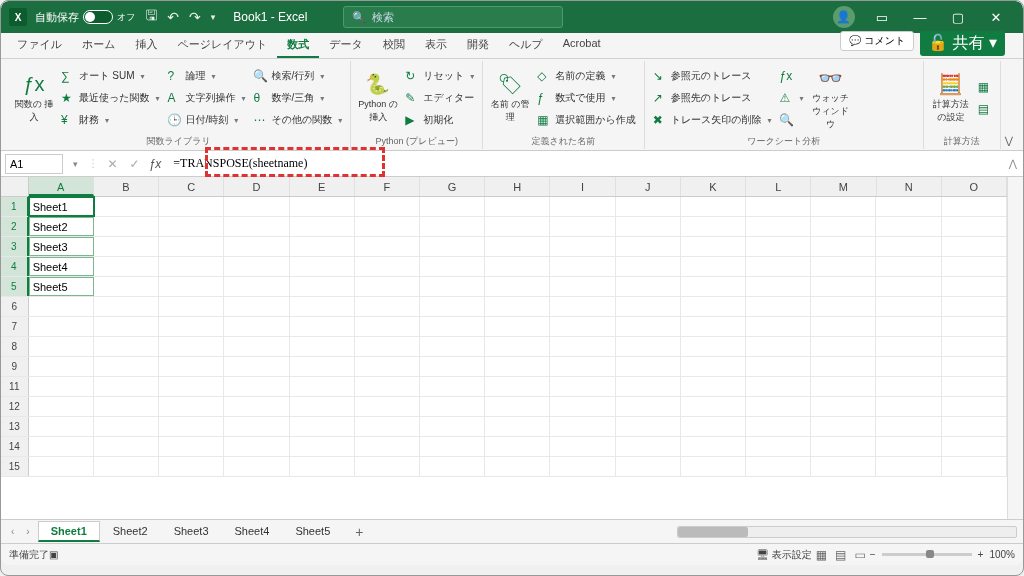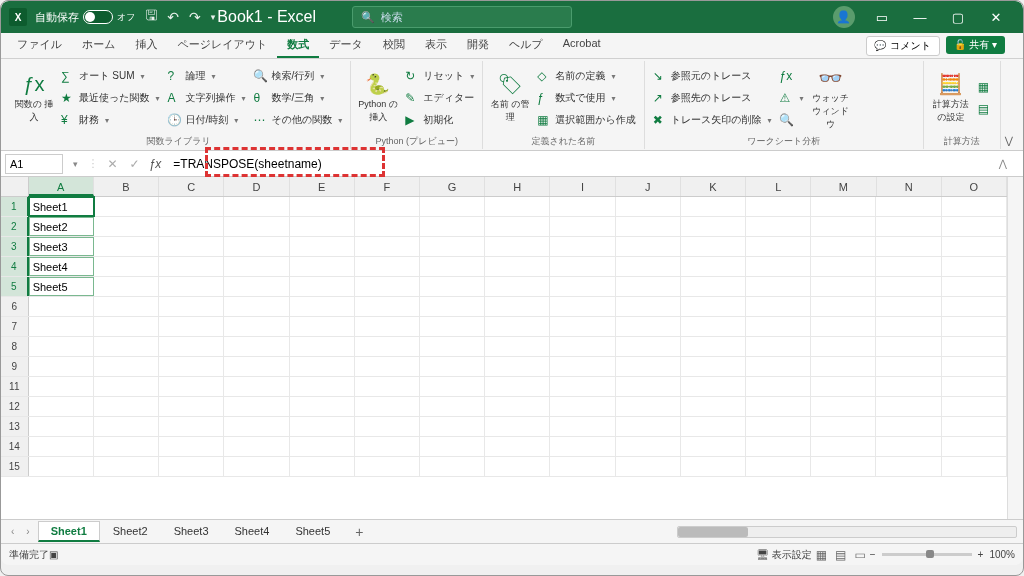--- a/index.html
+++ b/index.html
@@ -4,53 +4,53 @@
   <style>
     * { box-sizing: border-box; margin: 0; padding: 0; }
     body { font-family: "Yu Gothic UI", "Segoe UI", sans-serif; font-size: 11px; background: #f0f0f0; width: 1024px; height: 576px; overflow: hidden; border: 1px solid #999; border-radius: 8px; }
     
     .titlebar { background: #1a6e3f; color: #fff; height: 32px; display: flex; align-items: center; padding: 0 8px; border-radius: 8px 8px 0 0; }
     .titlebar .excel-icon { width: 18px; height: 18px; background: #0d5c2e; display: flex; align-items: center; justify-content: center; color: #fff; font-weight: bold; font-size: 10px; border-radius: 2px; }
     .titlebar .autosave { margin-left: 8px; display: flex; align-items: center; gap: 4px; font-size: 11px; }
     .toggle { width: 30px; height: 14px; background: #0d5c2e; border: 1px solid #fff; border-radius: 8px; position: relative; }
     .toggle::after { content: ""; position: absolute; left: 1px; top: 1px; width: 10px; height: 10px; background: #fff; border-radius: 50%; }
     .titlebar .qat-icon { margin-left: 10px; font-size: 14px; opacity: 0.9; }
-    .titlebar .title { margin-left: 2px; font-size: 16px; }
+    .titlebar .title { margin-left: 18px; font-size: 12px; }
     .searchbox { margin-left: 36px; width: 220px; height: 22px; background: #2a7c4d; border-radius: 3px; display: flex; align-items: center; padding: 0 8px; color: #cde; gap: 6px; border: 1px solid #4a9c6d; }
     .titlebar .spacer { flex: 1; }
     .win-btn { width: 38px; height: 28px; display: flex; align-items: center; justify-content: center; font-size: 13px; }
     .avatar { width: 22px; height: 22px; border-radius: 50%; background: #5a9c6d; display: flex; align-items: center; justify-content: center; font-size: 12px; margin-right: 8px; }
     
     .tabs { background: #f5f5f5; height: 26px; display: flex; align-items: flex-end; padding: 0 6px; border-bottom: 1px solid #d0d0d0; }
     .tab { padding: 4px 10px; font-size: 11px; color: #444; cursor: pointer; }
     .tab.active { color: #107c41; border-bottom: 2px solid #107c41; font-weight: 600; }
     .tabs .spacer { flex: 1; }
     .tab-right { display: flex; gap: 6px; align-items: flex-start; padding-bottom: 2px; }
     .comment-btn { border: 1px solid #ccc; border-radius: 3px; padding: 2px 8px; font-size: 10px; background: #fff; }
-    .share-btn { background: #107c41; color: #fff; border-radius: 3px; padding: 2px 8px; font-size: 10px; }
+    .share-btn { background: #107c41; color: #fff; border-radius: 3px; padding: 2px 8px; font-size: 16px; }
     .collapse-caret { font-size: 10px; color: #666; padding: 0 6px; }
     
     .ribbon { background: #f5f5f5; height: 92px; display: flex; border-bottom: 1px solid #ccc; padding: 2px 6px 0; gap: 0; }
     .ribbon-group { display: flex; flex-direction: column; padding: 0 6px; border-right: 1px solid #ddd; height: 88px; }
     .ribbon-group:last-child { border-right: none; }
     .rg-body { flex: 1; display: flex; align-items: center; gap: 4px; }
     .rg-label { text-align: center; font-size: 9px; color: #666; padding-bottom: 2px; height: 14px; }
     .big-btn { display: flex; flex-direction: column; align-items: center; justify-content: center; width: 42px; height: 68px; gap: 2px; font-size: 9px; color: #333; text-align: center; }
     .big-btn .ico { font-size: 20px; color: #107c41; }
     .stack { display: flex; flex-direction: column; gap: 2px; }
     .small-btn { display: flex; align-items: center; gap: 4px; font-size: 10px; color: #333; height: 20px; padding: 0 2px; white-space: nowrap; }
     .small-btn .ico { font-size: 12px; color: #107c41; width: 14px; }
     .dd { font-size: 8px; color: #777; margin-left: 2px; }
     
-    .formula-row { background: #fff; height: 26px; display: flex; align-items: center; border-bottom: 1px solid #ccc; padding: 0 16px 0 4px; gap: 6px; position: relative; }
+    .formula-row { background: #fff; height: 26px; display: flex; align-items: center; border-bottom: 1px solid #ccc; padding: 0 6px 0 4px; gap: 6px; position: relative; }
     .namebox { width: 58px; height: 20px; border: 1px solid #ccc; padding: 0 4px; font-size: 11px; background: #fff; display: flex; align-items: center; }
     .namebox-dd { color: #888; font-size: 9px; padding: 0 4px; }
     .fx-glyph { font-style: italic; font-size: 12px; color: #555; }
     .fx-ctrl { color: #aaa; font-size: 12px; padding: 0 3px; }
-    .formula-input { flex: 1; height: 20px; padding: 0 6px; font-size: 12px; font-family: Liberation Sans, sans-serif; display: flex; align-items: center; }
+    .formula-input { flex: 1; height: 20px; padding: 0 6px; font-size: 12px; font-family: Liberation Serif, serif; display: flex; align-items: center; }
     .red-dash { position: absolute; border: 3px dashed #d33; left: 204px; top: -4px; width: 180px; height: 30px; pointer-events: none; }
     .expand-caret { color: #888; font-size: 10px; }
     
     .grid-area { display: flex; height: 342px; background: #fff; position: relative; }
     .grid-scroll { flex: 1; overflow: hidden; }
     .colheads { display: flex; height: 20px; border-bottom: 1px solid #ccc; }
     .corner { width: 28px; border-right: 1px solid #ccc; background: #f0f0f0; }
     .colh { width: 66px; border-right: 1px solid #e0e0e0; background: #f0f0f0; text-align: center; font-size: 11px; line-height: 20px; color: #444; }
     .colh.sel { background: #d3e5d9; border-bottom: 2px solid #107c41; color: #107c41; }
     .rows { }

